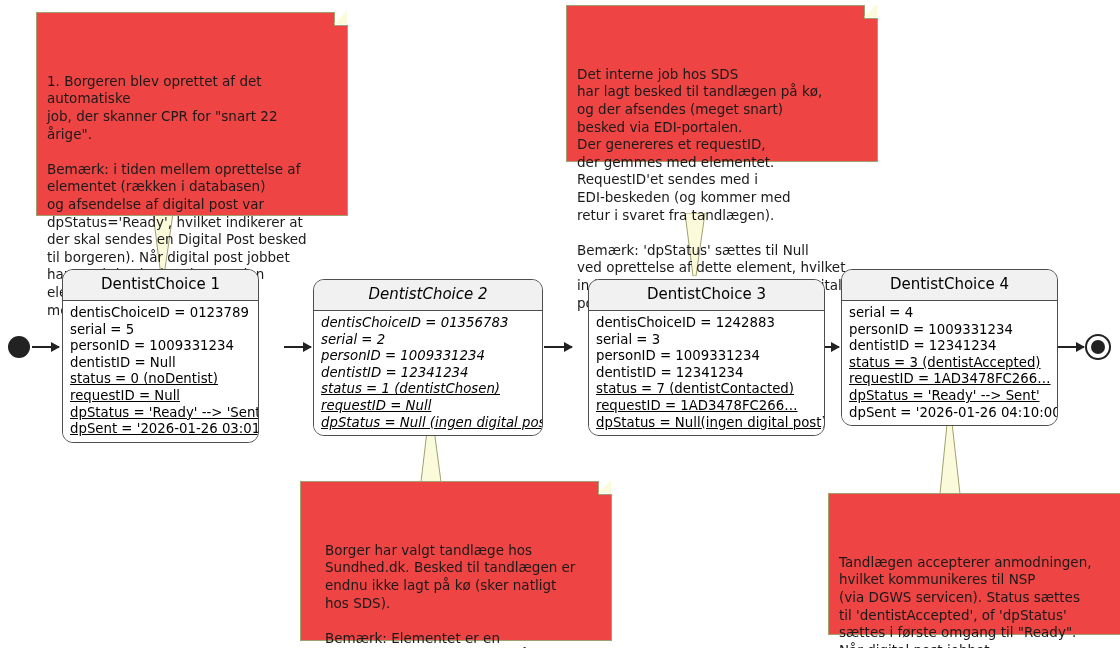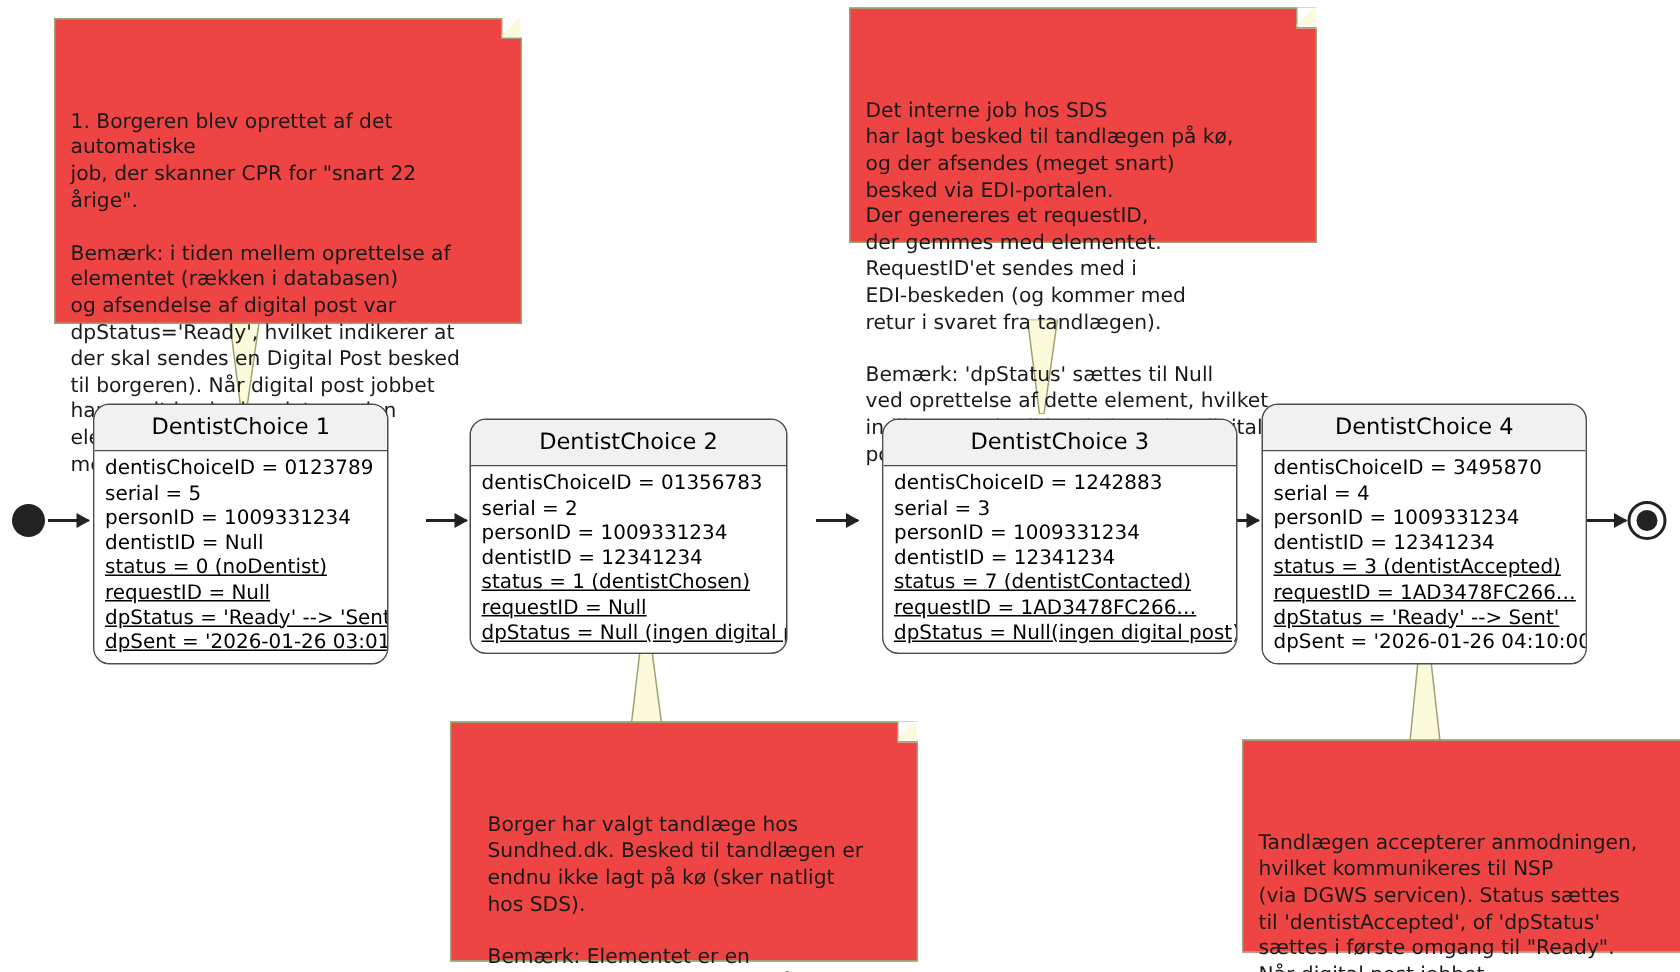--- a/index.html
+++ b/index.html
@@ -239,21 +239,21 @@
       <div class="attr"><span>dentistID = Null</span></div>
       <div class="attr"><span class="u">status = 0 (noDentist)</span></div>
       <div class="attr"><span class="u">requestID = Null</span></div>
       <div class="attr"><span class="u">dpStatus = 'Ready' --&gt; 'Sent'</span></div>
       <div class="attr"><span class="u">dpSent = '2026-01-26 03:01:00"</span></div>
     </div>
   </div>
 
   <div class="arrow" style="left:284px; top:346px; width:27px;"></div>
 
-  <div class="state" style="left:313px; top:279px; width:212px;">
+  <div class="state" style="left:313px; top:279px; width:230px;font-style:italic;">
     <div class="state-title">DentistChoice 2</div>
     <div class="state-body">
       <div class="attr"><span>dentisChoiceID = 01356783</span></div>
       <div class="attr"><span>serial = 2</span></div>
       <div class="attr"><span>personID = 1009331234</span></div>
       <div class="attr"><span>dentistID = 12341234</span></div>
       <div class="attr"><span class="u">status = 1 (dentistChosen)</span></div>
       <div class="attr"><span class="u">requestID = Null</span></div>
       <div class="attr"><span class="u">dpStatus = Null (ingen digital post)</span></div>
     </div>
@@ -272,21 +272,20 @@
       <div class="attr"><span class="u">requestID = 1AD3478FC266…</span></div>
       <div class="attr"><span class="u">dpStatus = Null(ingen digital post)</span></div>
     </div>
   </div>
 
   <div class="arrow" style="left:812px; top:346px; width:27px;"></div>
 
   <div class="state" style="left:841px; top:269px; width:217px;">
     <div class="state-title">DentistChoice 4</div>
     <div class="state-body">
-      <div class="attr"><span>dentisChoiceID = 3495870</span></div>
       <div class="attr"><span>serial = 4</span></div>
       <div class="attr"><span>personID = 1009331234</span></div>
       <div class="attr"><span>dentistID = 12341234</span></div>
       <div class="attr"><span class="u">status = 3 (dentistAccepted)</span></div>
       <div class="attr"><span class="u">requestID = 1AD3478FC266…</span></div>
       <div class="attr"><span class="u">dpStatus = 'Ready' --&gt; Sent'</span></div>
       <div class="attr"><span>dpSent = '2026-01-26 04:10:00'</span></div>
     </div>
   </div>
 

